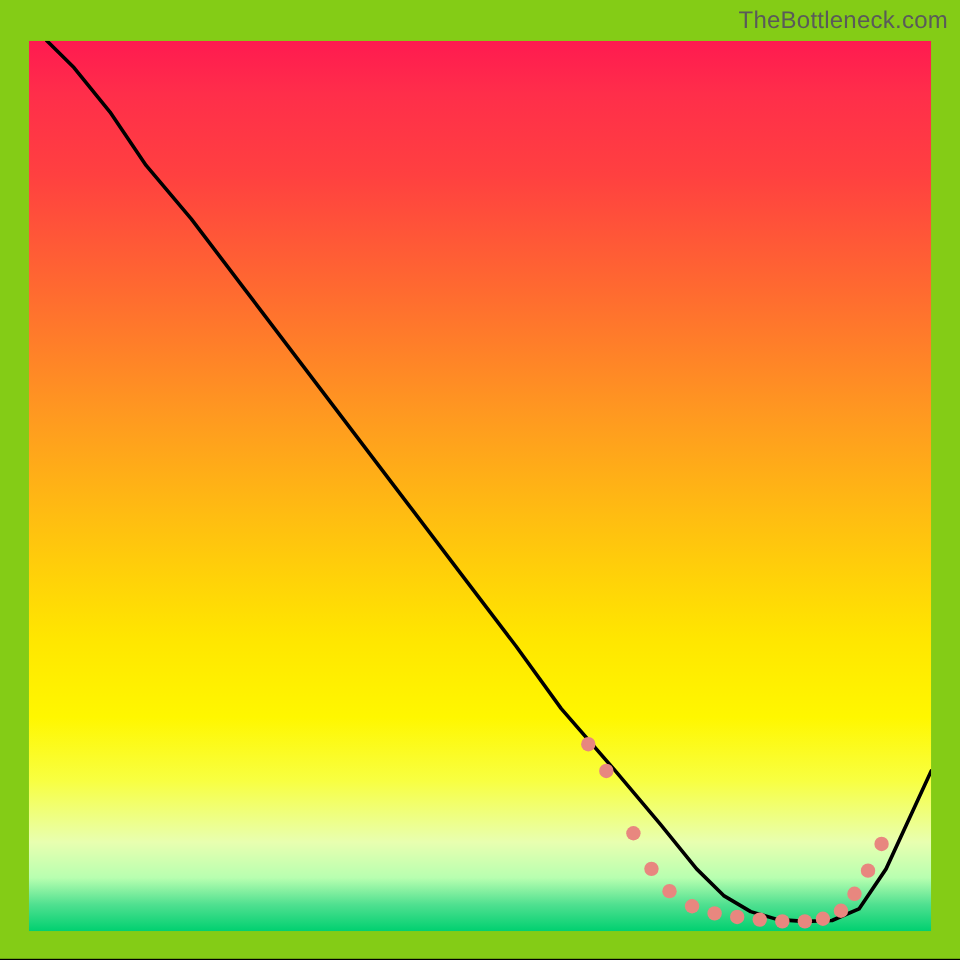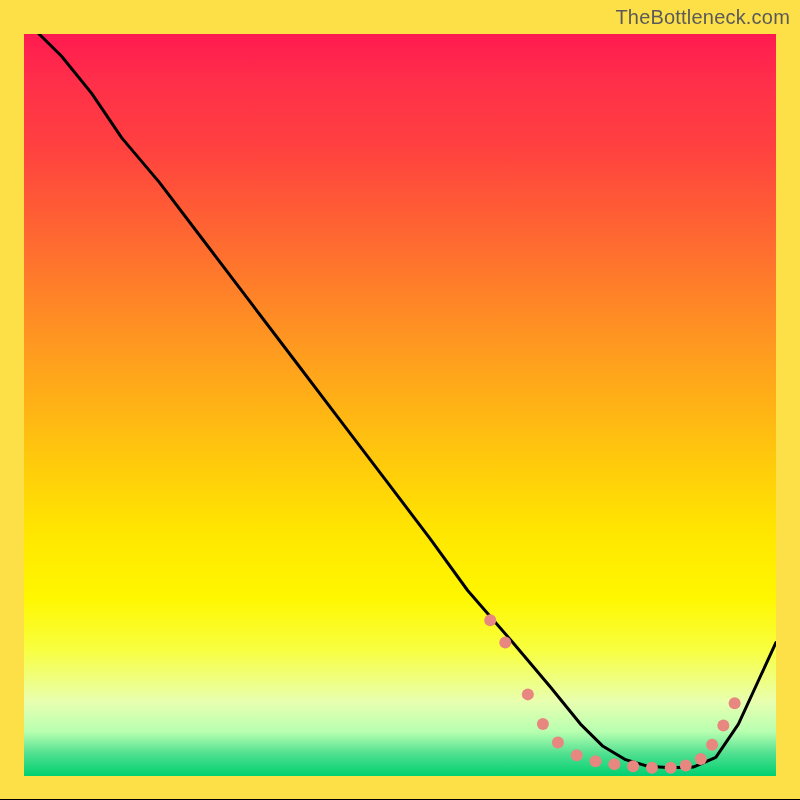--- a/index.html
+++ b/index.html
@@ -8,21 +8,21 @@
     width: 800px;
     height: 800px;
     overflow: hidden;
     background: #000;
     font-family: Arial, Helvetica, sans-serif;
   }
   .outer {
     position: relative;
     width: 800px;
     height: 799px;
-    background: #fde047;
+    background: #84cc16;
   }
   .plot {
     position: absolute;
     left: 24px;
     top: 34px;
     width: 752px;
     height: 742px;
     overflow: hidden;
   }
   .gradient {

